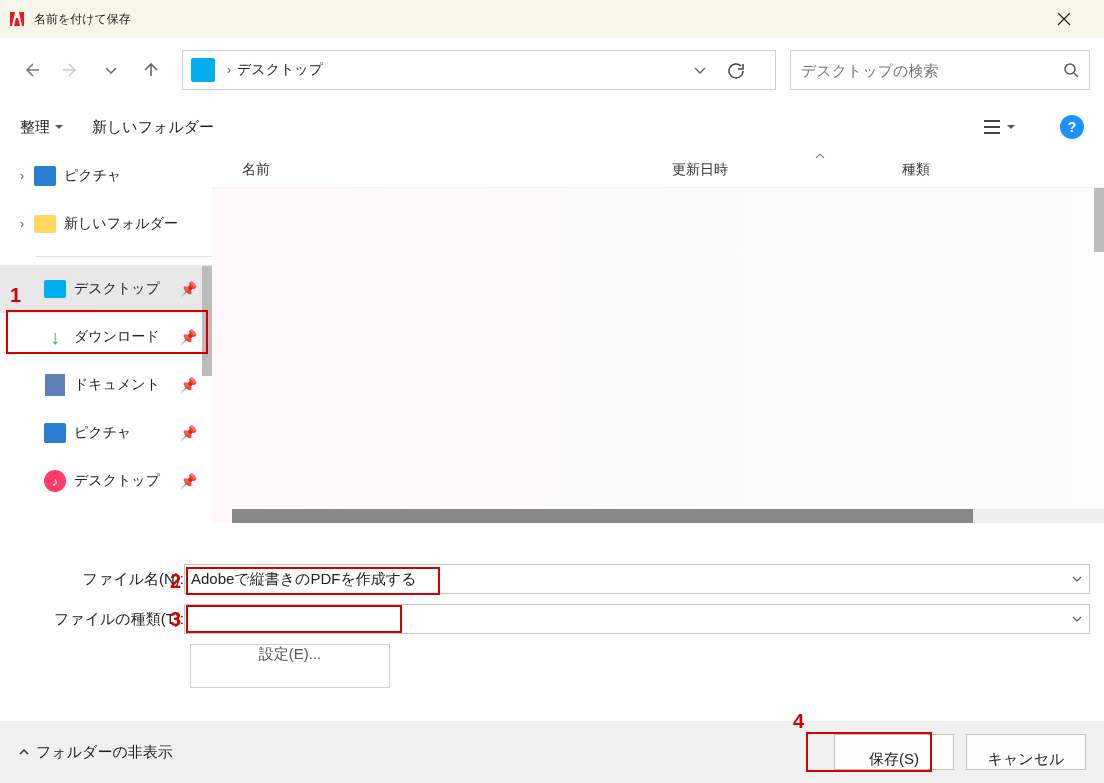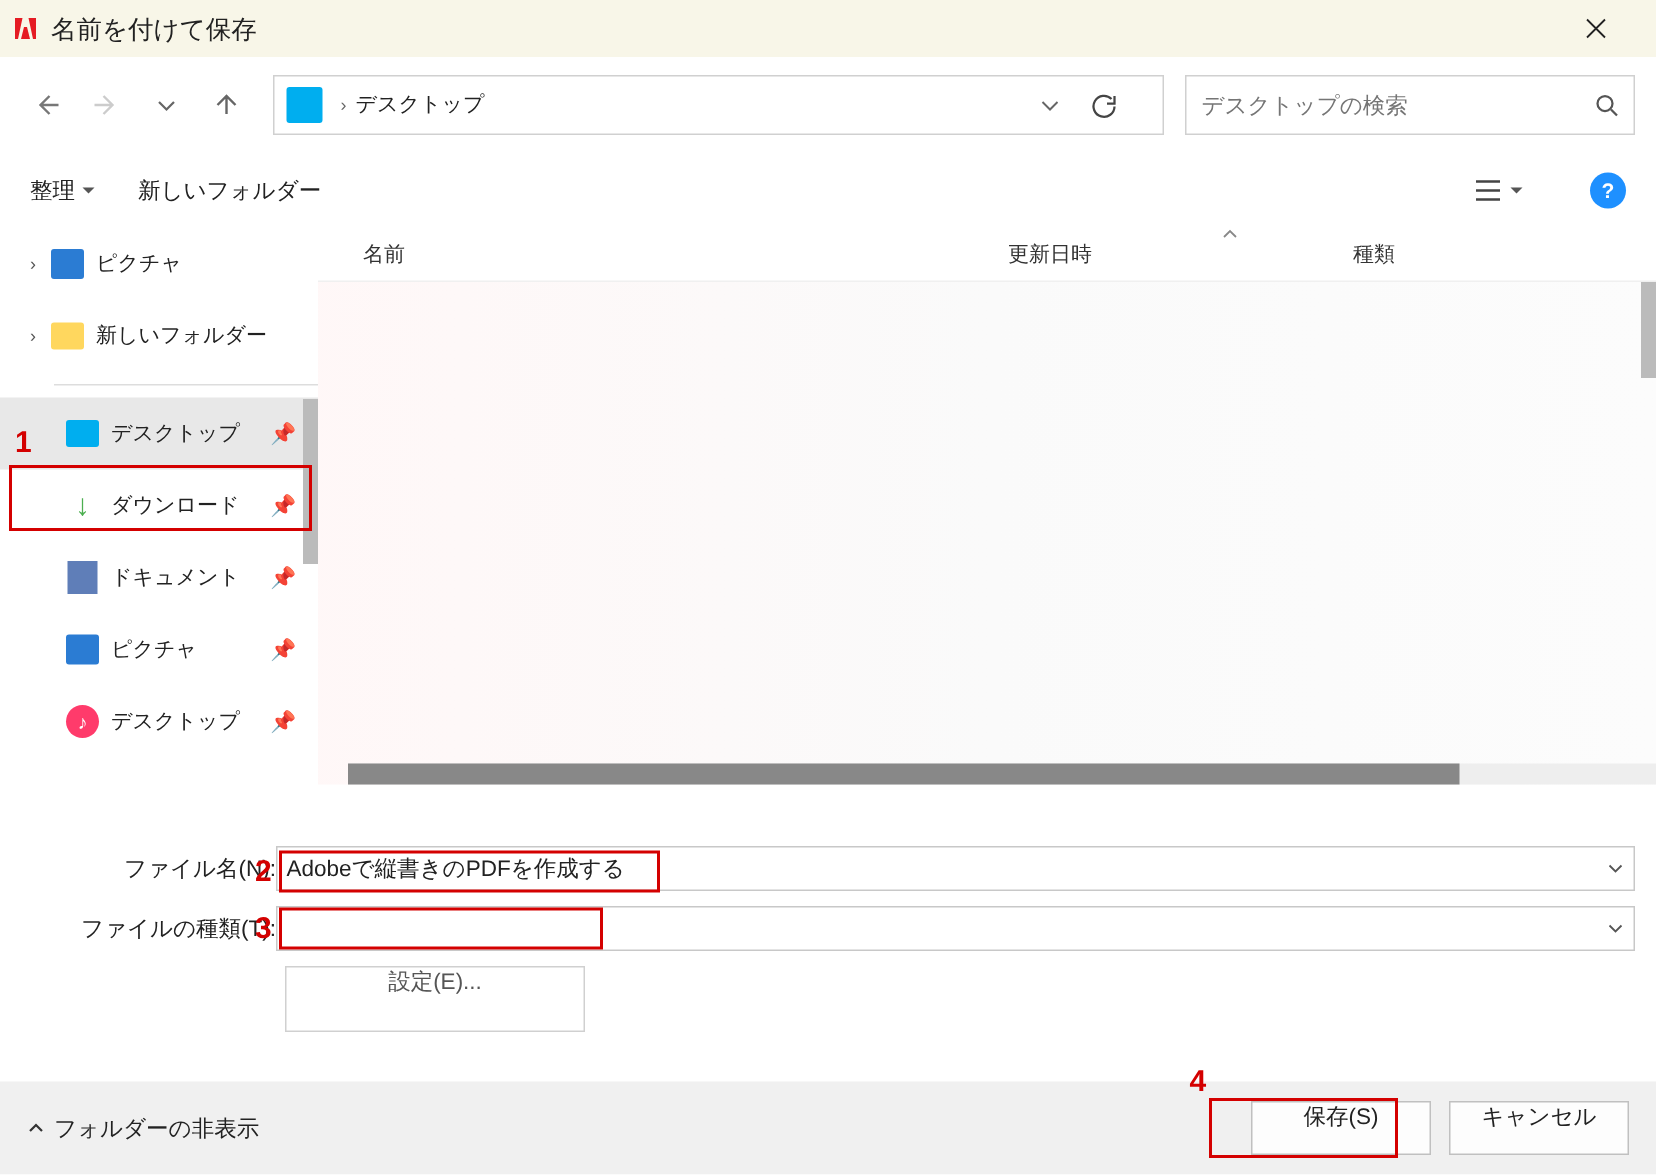--- a/index.html
+++ b/index.html
@@ -1,20 +1,20 @@
 <!DOCTYPE html>
 <html><head>
 <meta charset="utf-8">
 <style>
 * { box-sizing: border-box; margin: 0; padding: 0; font-family: "Yu Gothic UI", "Meiryo", sans-serif; }
 body { width: 1104px; height: 783px; background: #fff; position: relative; overflow: hidden; font-size: 14px; color: #222; }
 
 .titlebar { height: 38px; background: #f8f6e8; display: flex; align-items: center; padding: 0 8px; }
 .titlebar .app-icon { width: 18px; height: 18px; margin-right: 8px; }
-.titlebar .title { flex: 1; font-size: 17px; }
+.titlebar .title { flex: 1; font-size: 12px; }
 .titlebar .close { width: 40px; text-align: center; font-size: 20px; cursor: pointer; }
 
 .navbar { height: 64px; display: flex; align-items: center; padding: 0 14px; gap: 6px; }
 .navbtn { width: 34px; height: 34px; display: flex; align-items: center; justify-content: center; color: #666; cursor: pointer; }
 .navbtn.disabled { color: #bbb; }
 .breadcrumb { flex: 1; height: 40px; border: 1px solid #d0d0d0; display: flex; align-items: center; padding: 0 8px; margin: 0 8px; cursor: pointer; }
 .breadcrumb .loc-icon { width: 24px; height: 24px; background: #00aeef; border-radius: 2px; margin-right: 6px; position: relative; }
 .breadcrumb .sep { margin: 0 6px; color: #666; font-size: 12px; }
 .breadcrumb .spacer { flex: 1; }
 .refresh { width: 40px; font-size: 18px; color: #444; cursor: pointer; text-align: center; }
@@ -52,21 +52,21 @@
 .formarea { padding: 12px 14px 12px 0; }
 .formrow { display: flex; align-items: center; margin-bottom: 10px; }
 .formrow label { width: 184px; text-align: right; font-size: 15px; white-space: nowrap; }
 .formrow .field { flex: 1; height: 30px; border: 1px solid #c8c8c8; display: flex; align-items: center; padding: 0 6px; font-size: 15px; position: relative; }
 .formrow .field .dd { margin-left: auto; font-size: 11px; color: #555; }
 .settingsbtn { margin-left: 190px; width: 200px; height: 44px; border: 1px solid #d0d0d0; background: #fff; display:flex; justify-content:center; font-size:15px; cursor:pointer; color:#555; }
 
 .footer { position: absolute; bottom: 0; left: 0; right: 0; height: 62px; background: #f0f0f0; display: flex; align-items: center; padding: 0 18px; }
 .footer .hidefolders { display: flex; align-items: center; gap: 6px; cursor: pointer; font-size: 15px; }
 .footer .spacer { flex: 1; }
-.footer .btn { width: 120px; height: 36px; border: 1px solid #c0c0c0; background: #fdfdfd; display: flex; align-items: flex-start; justify-content: center; font-size: 15px; cursor: pointer; margin-left: 12px; }
+.footer .btn { width: 120px; height: 36px; border: 1px solid #c0c0c0; background: #fdfdfd; display: flex; align-items: flex-end; justify-content: center; font-size: 15px; cursor: pointer; margin-left: 12px; }
 
 
 .anno { position: absolute; color: #d40000; font-weight: bold; font-size: 20px; font-family: Arial, sans-serif; z-index: 50; pointer-events: none; }
 .redbox { position: absolute; border: 2px solid #d40000; z-index: 49; pointer-events: none; }
 
 
 .icon-desktop { background: #00aeef; border-radius: 2px; width: 22px; height: 18px; position: relative; }
 .icon-pictures { background: #2b7cd3; border-radius: 2px; width: 22px; height: 20px; }
 .icon-folder { background: #ffd75e; border-radius: 2px; width: 22px; height: 18px; }
 .icon-download { color: #4caf50; font-size: 20px; font-weight: bold; }

